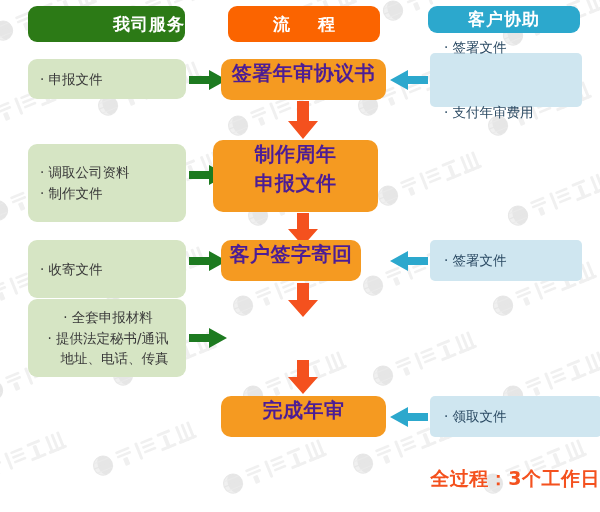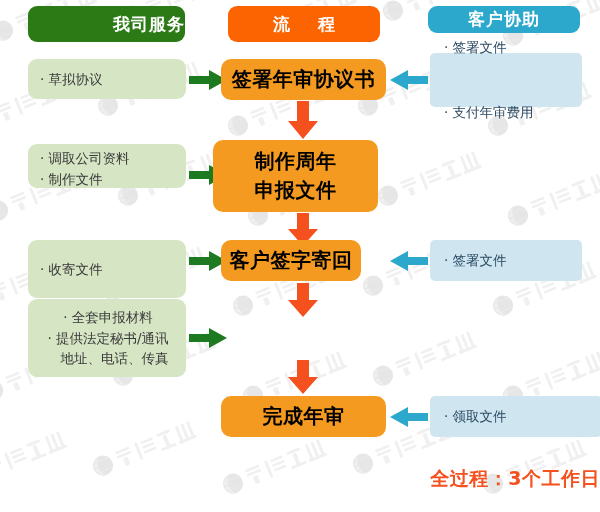--- a/index.html
+++ b/index.html
@@ -82,22 +82,21 @@
   }
   .cltbox .ln { white-space: nowrap; }
 
   
   .procbox {
     background: #f59a21;
     border-radius: 10px;
     display: flex;
     flex-direction: column;
     align-items: center;
-    justify-content: center;
-    color: #000000;
+    color: #4c1d95;
     font-weight: bold;
     font-size: 20px;
     line-height: 1.45;
     letter-spacing: 0.5px;
   }
   .procbox.two-line { font-size: 20px; }
 
   
   .arrow { display: block; }
 
@@ -189,21 +188,21 @@
 
   <div class="abs pill pill-orange" style="left:228px; top:6px; width:152px; height:36px;">
     <span class="pilltext">流  程</span>
   </div>
 
   <div class="abs pill pill-blue" style="left:428px; top:6px; width:152px; height:27px;">
     <span class="pilltext">客户协助</span>
   </div>
 
   <div class="abs svcbox" style="left:28px; top:59px; width:158px; height:40px;">
-    <div class="ln">· 草拟协议</div>
+    <div class="ln">· 申报文件</div>
   </div>
 
   <svg class="abs arrow" style="left:189px; top:70px;" width="38" height="20" viewBox="0 0 38 20">
     <path d="M0 6 H20 V0 L38 10 L20 20 V14 H0 Z" fill="#1d7a20"></path>
   </svg>
 
   <div class="abs procbox" style="left:221px; top:59px; width:165px; height:41px;">
     <div>签署年审协议书</div>
   </div>
 
@@ -213,21 +212,21 @@
 
   <div class="abs cltbox" style="left:430px; top:53px; width:152px; height:54px;">
     <div class="ln">· 签署文件</div>
     <div class="ln">· 支付年审费用</div>
   </div>
 
   <svg class="abs arrow" style="left:288px; top:101px;" width="30" height="38" viewBox="0 0 30 38">
     <path d="M9 0 H21 V20 H30 L15 38 L0 20 H9 Z" fill="#f4511e"></path>
   </svg>
 
-  <div class="abs svcbox" style="left:28px; top:144px; width:158px; height:44px;justify-content:space-between;">
+  <div class="abs svcbox" style="left:28px; top:144px; width:158px; height:78px;">
     <div class="ln">· 调取公司资料</div>
     <div class="ln">· 制作文件</div>
   </div>
 
   <svg class="abs arrow" style="left:189px; top:165px;" width="38" height="20" viewBox="0 0 38 20">
     <path d="M0 6 H20 V0 L38 10 L20 20 V14 H0 Z" fill="#1d7a20"></path>
   </svg>
 
   <div class="abs procbox two-line" style="left:213px; top:140px; width:165px; height:72px;">
     <div>制作周年</div>

